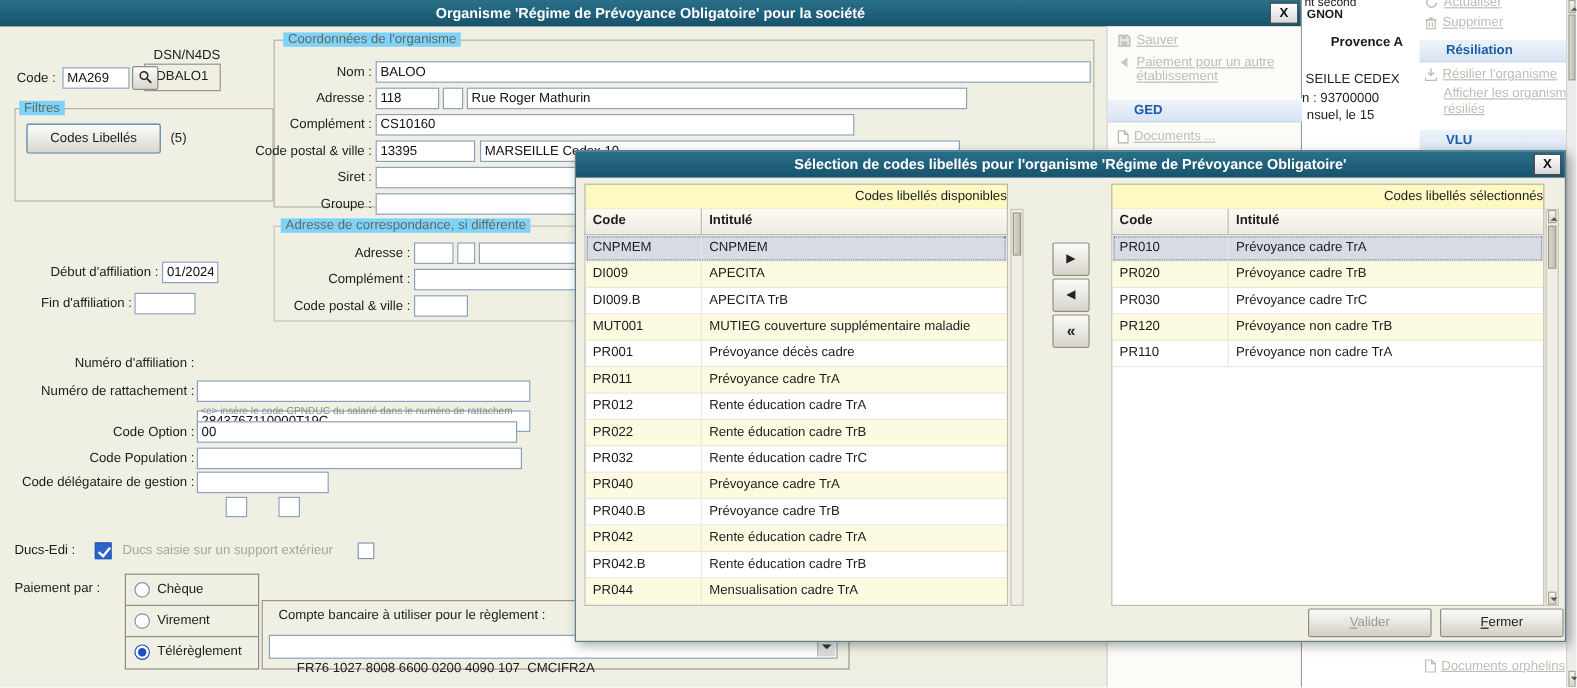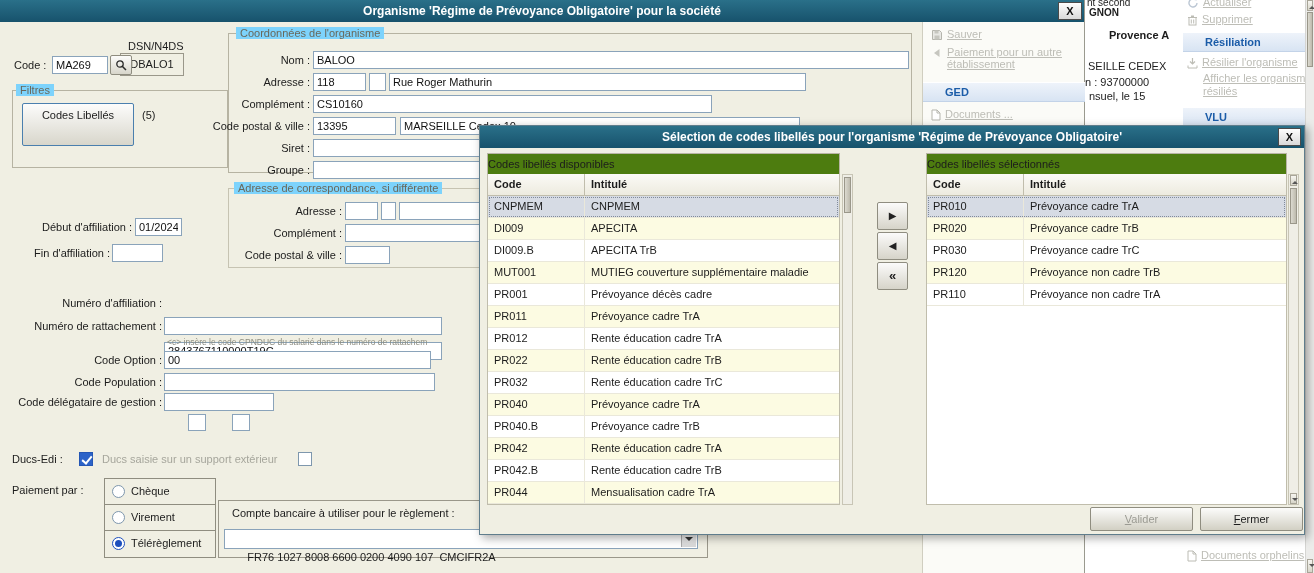--- a/index.html
+++ b/index.html
@@ -28,21 +28,21 @@
   .paycell{position:relative;height:26px;border-bottom:1px solid #8f8d80;cursor:pointer}
   .paycell.last{border-bottom:none}
   .paylbl{position:absolute;left:26px;top:6px;white-space:nowrap}
   .combo{position:absolute;background:#fff;border:1px solid #8aa3ba;height:20px;line-height:18px;padding:0 20px 0 4px;white-space:pre;cursor:pointer}
   .combo .arrow{position:absolute;right:1px;top:1px;bottom:1px;width:15px;background:linear-gradient(#f4f4f4,#d8d8d8);border-left:1px solid #aaa}
   .combo .arrow::after{content:"";position:absolute;left:3px;top:6px;border:4px solid transparent;border-top-color:#333}
   #mainwin{position:absolute;left:0;top:0;width:1085px;height:573px;background:#f0efe3;border-right:1px solid #9a9a8f;z-index:1}
   #actionspanel{position:absolute;left:922px;top:22px;width:162px;height:551px;background:#fbfbf7;border-left:1px solid #d0cec0}
   #underlay{position:absolute;left:1085px;top:0;width:229px;height:573px;background:#fff;overflow:hidden;z-index:0}
   #dialog{position:absolute;left:479px;top:125px;width:826px;height:410px;background:#f0efe3;border:1px solid #5f7d8c;box-shadow:3px 3px 9px rgba(0,0,0,.35);z-index:3}
-  .grphead{position:absolute;height:22px;background:#4d7c0f;border:1px solid #b8b5a4;text-align:left;line-height:20px}
+  .grphead{position:absolute;height:22px;background:#fef9c3;border:1px solid #b8b5a4;text-align:right;line-height:20px}
   .colhead{position:absolute;height:22px;display:flex;background:linear-gradient(#fbfaf6,#edebdf);border:1px solid #c0bdac;border-top:none}
   .colhead div{line-height:20px;padding-left:6px;font-weight:bold}
   .colhead .h-code{width:97px;border-right:1px solid #c0bdac}
   .colhead .h-int{flex:1}
   .gridbody{position:absolute;background:#fff;border:1px solid #c0bdac;border-top:none;overflow:hidden}
   .grid-row{height:22px;display:flex;border-bottom:1px solid #eae8da;cursor:pointer}
   .grid-row .c-code{width:97px;line-height:21px;padding-left:6px;border-right:1px solid #eae8da;white-space:nowrap;overflow:hidden}
   .grid-row .c-int{flex:1;line-height:21px;padding-left:6px;white-space:nowrap;overflow:hidden}
   .grid-row.alt{background:#fcfbe2}
   .grid-row.selected{background:#d6dbe4;outline:1px dotted #808a9a;outline-offset:-2px}
@@ -136,21 +136,21 @@
     <input class="inp" style="left: 52px; top: 56px; width: 56px;" readonly="" value="MA269">
     <div class="btn" style="left:110px;top:55px;width:22px;height:20px;line-height:17px">
       <span><svg width="12" height="12" viewBox="0 0 12 12">
             <circle cx="5" cy="5" r="3.2" fill="none" stroke="#2a2a2a" stroke-width="1.3"></circle>
             <line x1="7.5" y1="7.5" x2="11" y2="11" stroke="#2a2a2a" stroke-width="1.5"></line>
           </svg></span>
     </div>
 
     <div class="gbox" style="left:12px;top:90px;width:216px;height:78px"></div>
     <div class="gtitle" style="left:16px;top:84px">Filtres</div>
-    <div class="btn" style="left:22px;top:103px;width:112px;height:43px;line-height:23px;border-color:#4a7fae">Codes Libellés</div>
+    <div class="btn" style="left:22px;top:103px;width:112px;height:25px;line-height:23px;border-color:#4a7fae">Codes Libellés</div>
     <div class="lbl" style="left:142px;top:109px">(5)</div>
 
     <div class="gbox" style="left:228px;top:33px;width:684px;height:140px"></div>
     <div class="gtitle" style="left:236px;top:27px">Coordonnées de l'organisme</div>
     <div class="lblr" style="left:180px;top:54px;width:130px">Nom :</div>
     <input class="inp" style="left: 313px; top: 51px; width: 596px;" readonly="" value="BALOO">
     <div class="lblr" style="left:180px;top:76px;width:130px">Adresse :</div>
     <input class="inp" style="left: 313px; top: 73px; width: 53px;" readonly="" value="118">
     <input class="inp" style="left: 369px; top: 73px; width: 17px;" readonly="">
     <input class="inp" style="left: 389px; top: 73px; width: 417px;" readonly="" value="Rue Roger Mathurin">

